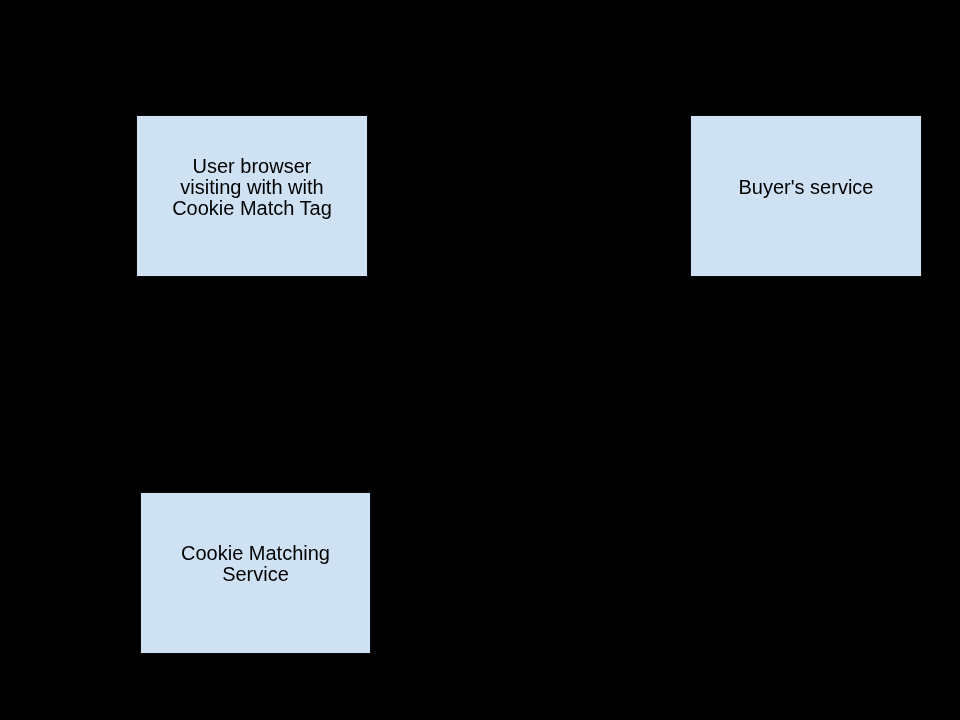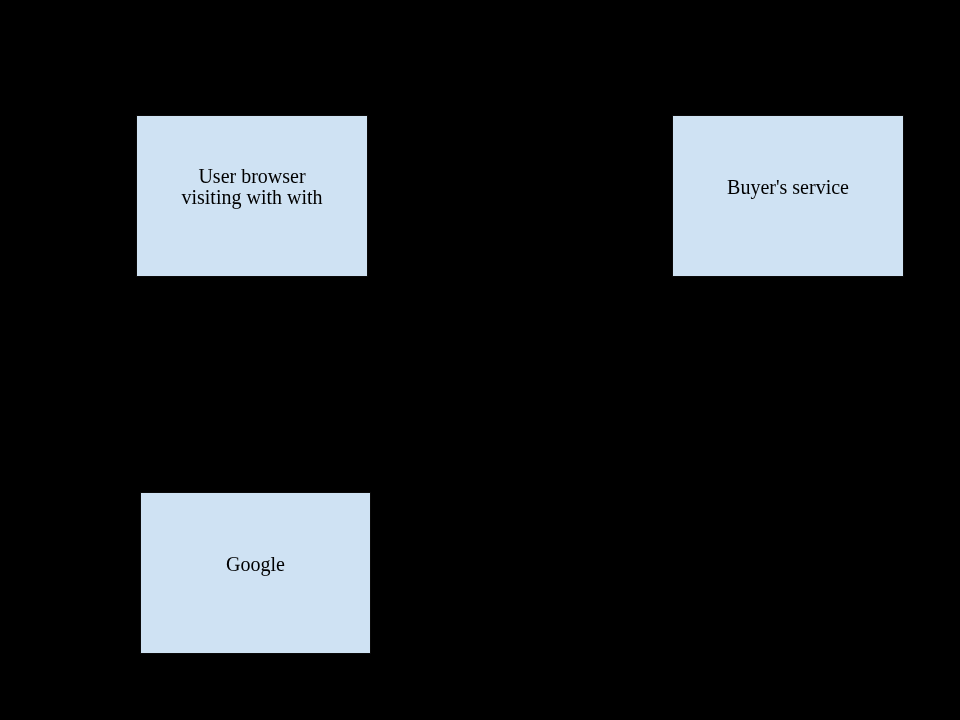--- a/index.html
+++ b/index.html
@@ -16,61 +16,62 @@
   }
   body {
     background: var(--background-color);
     font-family: "Liberation Sans", sans-serif;
   }
   .diagram-canvas {
     position: relative;
     width: 792px;
     height: 720px;
     background: var(--background-color);
-    font-family: Liberation Serif, serif;
   }
   .node {
     position: absolute;
     background: var(--node-fill);
     border: 1px solid var(--node-border);
     display: flex;
     align-items: center;
     justify-content: center;
   }
   .node-label {
     text-align: center;
     color: var(--node-text);
     font-size: 20px;
     line-height: 21px;
     transform: translateY(-9px);
     white-space: nowrap;
   }
   .node-label span { display: block; }
   
   #node-user-browser           { left: 136px; top: 115px; width: 232px; height: 162px; }
-  #node-buyers-service         { left: 672px; top: 115px; width: 232px; height: 162px; }
+  #node-buyers-service         { left: 690px; top: 115px; width: 232px; height: 162px; }
   #node-google-cookie-matching { left: 140px; top: 492px; width: 231px; height: 162px; }
 </style>
 </head>
 <body>
 
 <div class="diagram-canvas">
 
   <div class="node" id="node-user-browser">
     <div class="node-label">
       <span>User browser</span>
       <span>visiting with with</span>
+      <span>Cookie Match Tag</span>
     </div>
   </div>
 
   <div class="node" id="node-buyers-service">
     <div class="node-label">
       <span>Buyer's service</span>
     </div>
   </div>
 
   <div class="node" id="node-google-cookie-matching">
     <div class="node-label">
-      <span>Google</span>
+      <span>Cookie Matching</span>
+      <span>Service</span>
     </div>
   </div>
 
 </div>
 
 </body></html>

